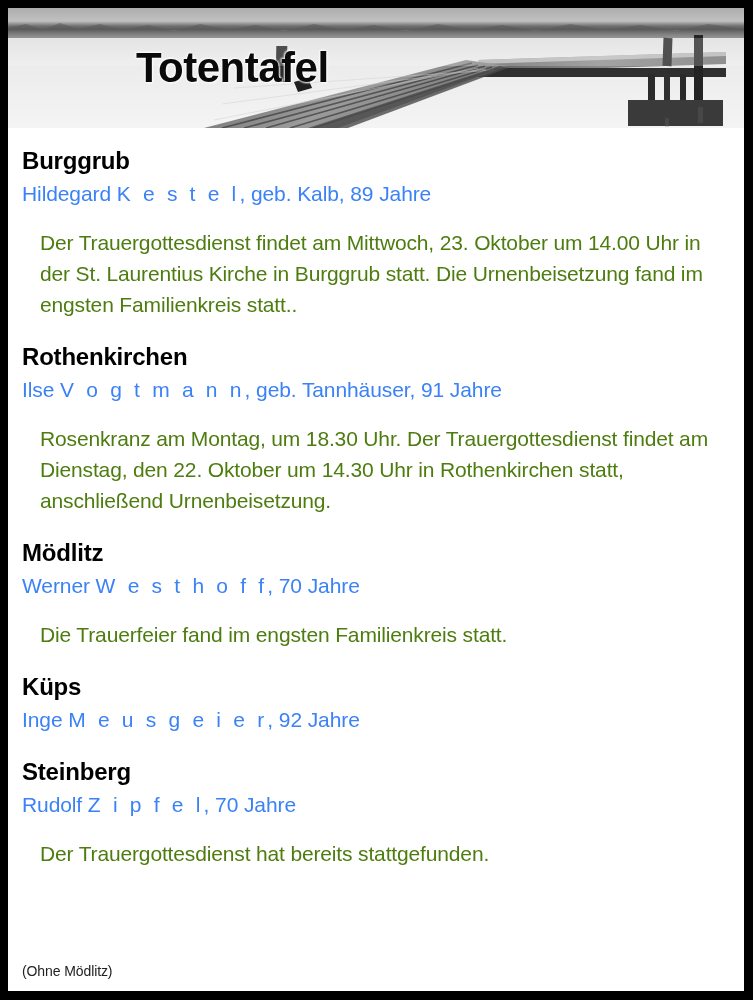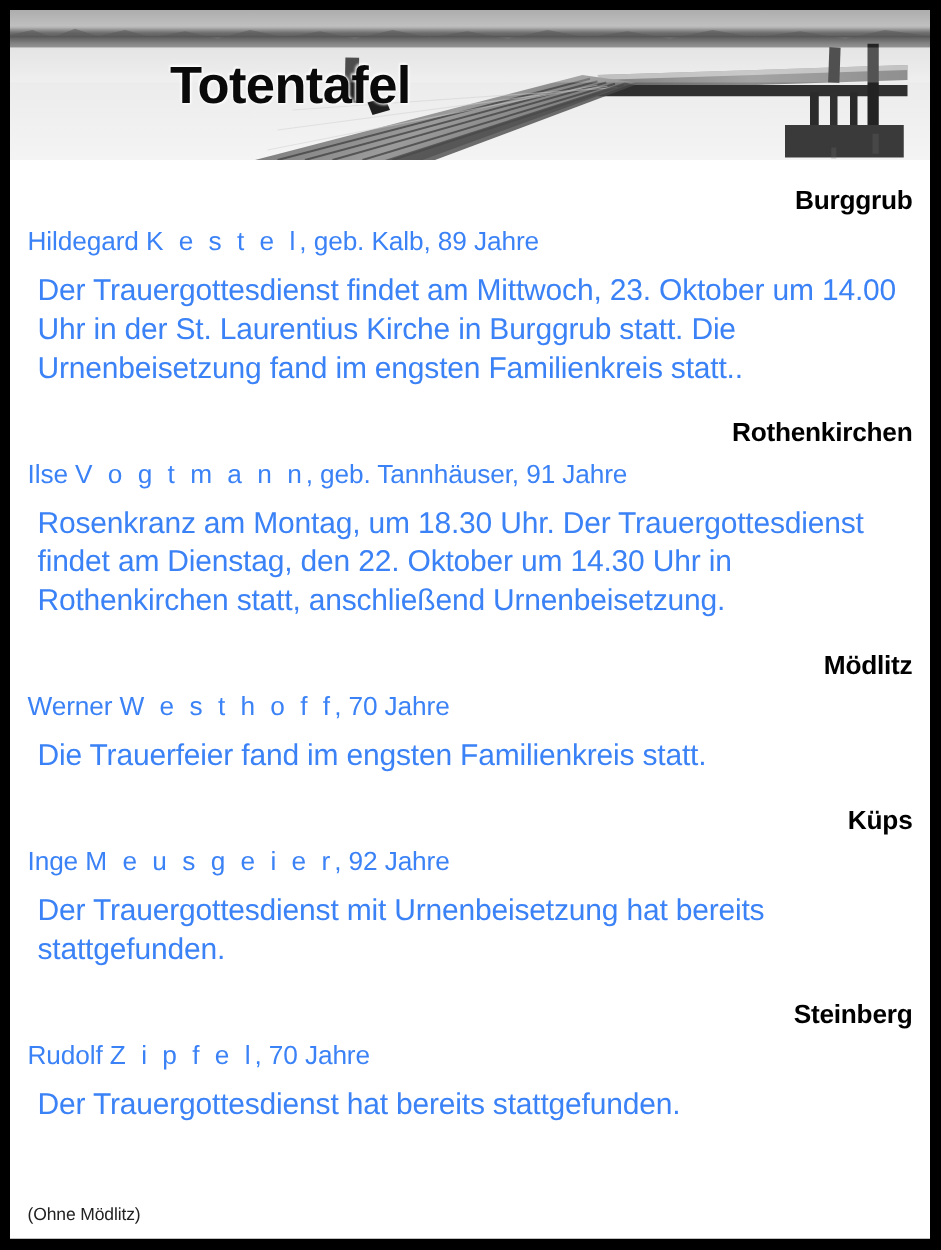--- a/index.html
+++ b/index.html
@@ -70,43 +70,42 @@
     padding: 18px 14px 0 14px;
   }
   .notice-entry {
     margin-bottom: 22px;
   }
   .notice-entry:last-of-type {
     margin-bottom: 0;
   }
   .place {
     margin: 0 0 2px 0;
-    font-size: 21px;
+    font-size: 24px;
     font-weight: bold;
     color: #000000;
     letter-spacing: -0.2px;
     line-height: 30px;
-    text-align: right;
   }
   .person {
     margin: 0;
     font-size: 21px;
     font-weight: normal;
     color: #3b82f6;
     line-height: 31px;
     letter-spacing: -0.1px;
   }
   .person .surname {
     letter-spacing: 3.2px;
   }
   .detail {
-    margin: 8px;
-    font-size: 24px;
+    margin: 18px;
+    font-size: 21px;
     font-weight: normal;
-    color: #3b82f6;
+    color: #4d7c0f;
     line-height: 31px;
     letter-spacing: -0.15px;
   }
 
   
   .disclaimer {
     position: absolute;
     left: 14px;
     bottom: 12px;
     margin: 0;
@@ -224,21 +223,20 @@
 
       <div class="notice-entry">
         <h2 class="place">Mödlitz</h2>
         <p class="person"><span>Werner </span><span class="surname">W e s t h o f f</span><span>, 70 Jahre</span></p>
         <p class="detail">Die Trauerfeier fand im engsten Familienkreis statt.</p>
       </div>
 
       <div class="notice-entry">
         <h2 class="place">Küps</h2>
         <p class="person"><span>Inge </span><span class="surname">M e u s g e i e r</span><span>, 92 Jahre</span></p>
-        <p class="detail">Der Trauergottesdienst mit Urnenbeisetzung hat bereits stattgefunden.</p>
       </div>
 
       <div class="notice-entry">
         <h2 class="place">Steinberg</h2>
         <p class="person"><span>Rudolf </span><span class="surname">Z i p f e l</span><span>, 70 Jahre</span></p>
         <p class="detail">Der Trauergottesdienst hat bereits stattgefunden.</p>
       </div>
 
     </div>
 

